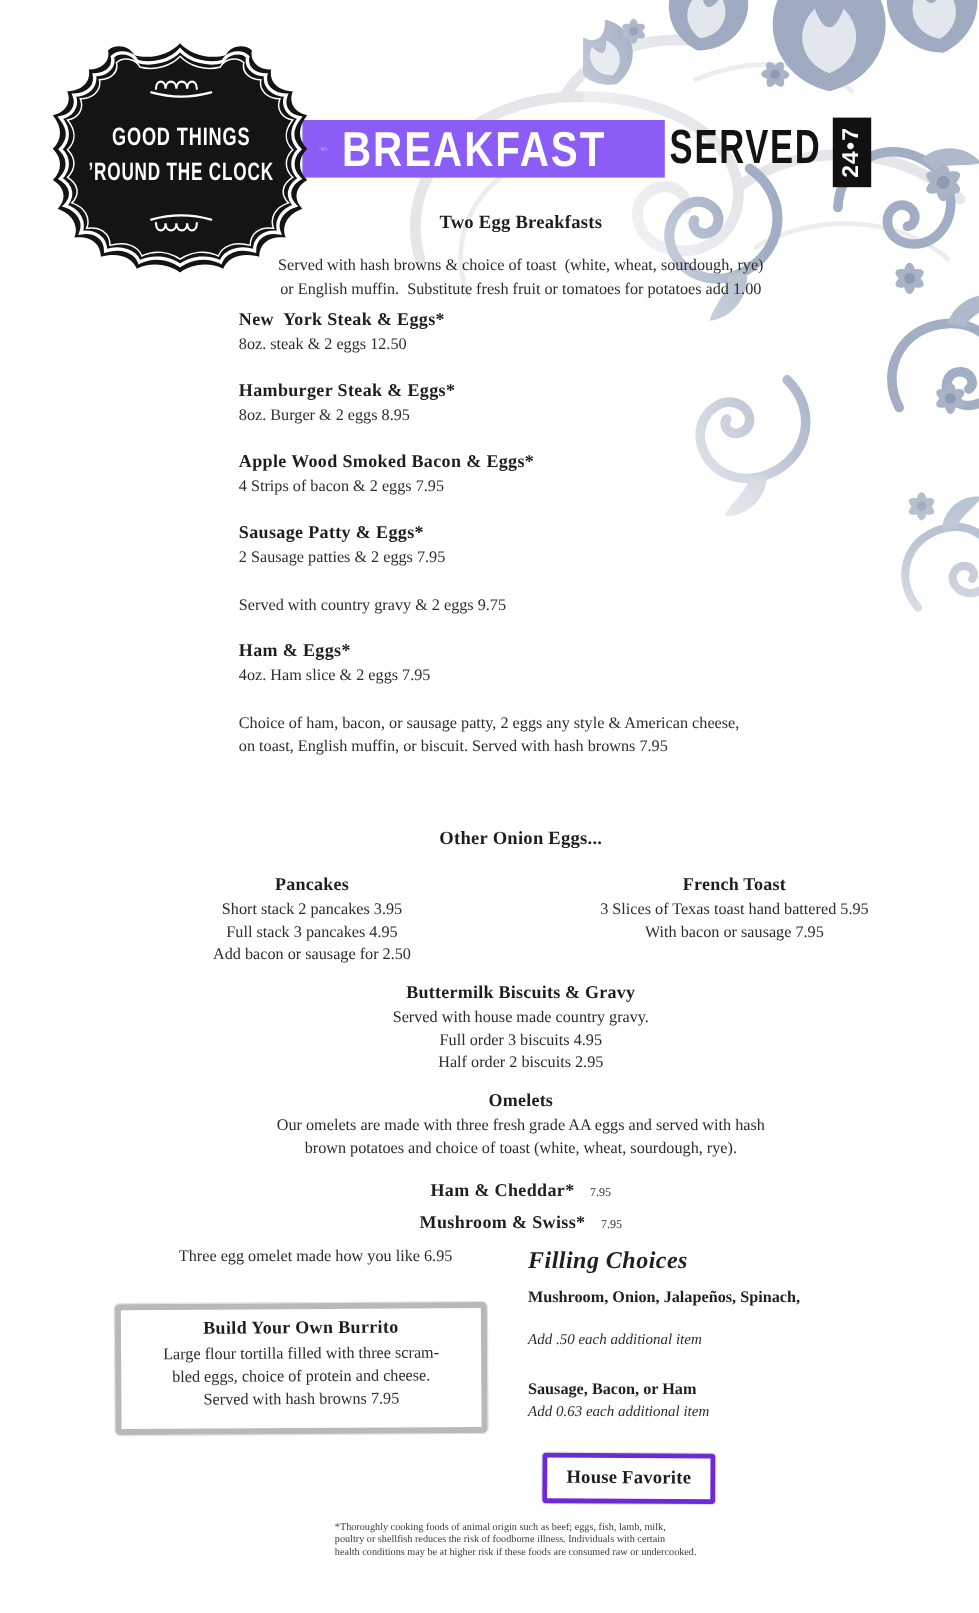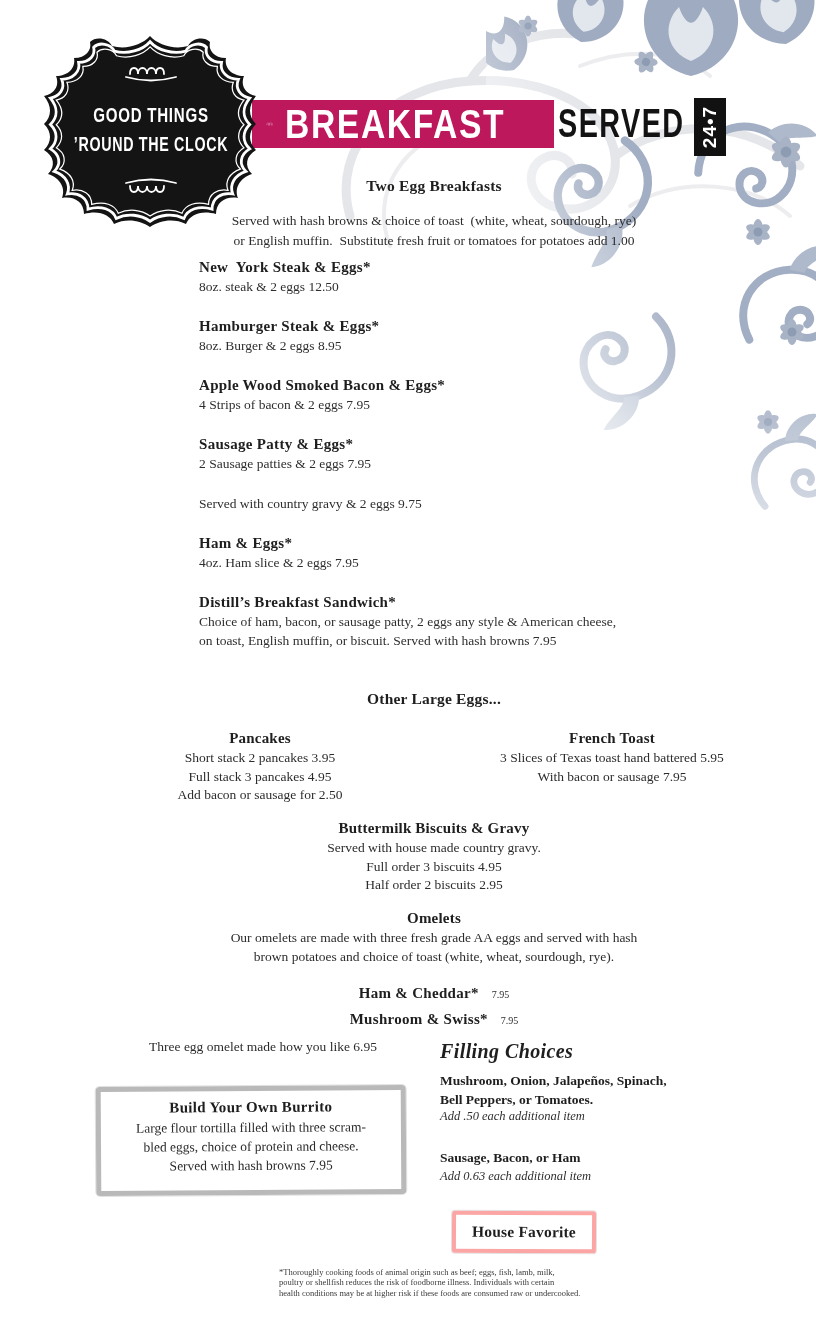--- a/index.html
+++ b/index.html
@@ -11,21 +11,21 @@
   .pre{white-space:pre-wrap;}
   
   .damask{position:absolute;top:0;right:0;z-index:0;}
   .flourish-bg{position:absolute;left:330px;top:6px;z-index:0;}
   
   .badge-svg{position:absolute;left:34px;top:30px;z-index:3;}
   .badge-text{position:absolute;left:34px;width:234px;text-align:center;z-index:4;
     color:#ffffff;font-family:"Liberation Sans",sans-serif;font-weight:bold;}
   .badge-l1{top:103px;font-size:21px;letter-spacing:1px;transform:scaleX(.72);transform-origin:center;}
   .badge-l2{top:132px;font-size:21px;letter-spacing:1px;transform:scaleX(.68);transform-origin:center;}
-  .banner-bar{position:absolute;left:252px;top:100px;width:302px;height:48px;background:#be185d;z-index:2;
+  .banner-bar{position:absolute;left:252px;top:100px;width:302px;height:48px;background:#8b5cf6;z-index:2;
     display:flex;align-items:center;}
   .banner-flourish{margin-left:14px;}
   .breakfast-word{color:#ffffff;font-family:"Liberation Sans",sans-serif;font-weight:bold;
     font-size:41px;letter-spacing:2px;transform:scaleX(.82);transform-origin:left center;margin-left:12px;white-space:nowrap;}
   .served-word{position:absolute;left:558px;top:100px;height:48px;line-height:47px;z-index:2;
     color:#131313;font-family:"Liberation Sans",sans-serif;font-weight:bold;font-size:40px;letter-spacing:2px;
     transform:scaleX(.72);transform-origin:left center;white-space:nowrap;}
   .hours-box{position:absolute;left:694px;top:98px;width:32px;height:58px;background:#111111;z-index:2;
     display:flex;align-items:center;justify-content:center;}
   .hours-box span{display:block;transform:rotate(-90deg);white-space:nowrap;color:#ffffff;
@@ -54,21 +54,21 @@
   .burrito-line{font-size:13.5px;line-height:19px;color:#2c2c2c;}
   
   .fill{left:440px;width:310px;z-index:1;text-align:left;}
   .fill-title{top:1040px;font-style:italic;font-weight:bold;font-size:20px;color:#1f1f1f;letter-spacing:.4px;}
   .fill-veg{top:1071px;font-weight:bold;font-size:13.5px;line-height:19px;color:#1e1e1e;}
   .fill-note{font-style:italic;font-size:12.5px;color:#2e2e2e;}
   .fill-note1{top:1109px;}
   .fill-meat{top:1150px;font-weight:bold;font-size:13.5px;color:#1e1e1e;}
   .fill-note2{top:1169px;}
   
-  .house-box{left:452px;top:1211px;width:136px;height:34px;z-index:1;border:4px solid #fca5a5;border-radius:3px;
+  .house-box{left:452px;top:1211px;width:136px;height:34px;z-index:1;border:4px solid #6d28d9;border-radius:3px;
     transform:rotate(.3deg);display:flex;align-items:center;justify-content:center;box-shadow:0 0 0 1px #e3e3e3;}
   .house-box span{font-weight:bold;font-size:15.5px;color:#1e1e1e;letter-spacing:.2px;}
   
   .footer{left:279px;top:1267px;width:310px;z-index:1;font-size:8.5px;line-height:10.4px;color:#3a3a3a;}
 </style>
 </head>
 <body>
 
 <div class="page">
 
@@ -187,28 +187,27 @@
       <div class="item-desc">2 Sausage patties &amp; 2 eggs 7.95</div>
     </div>
     <div class="item">
       <div class="item-desc">Served with country gravy &amp; 2 eggs 9.75</div>
     </div>
     <div class="item">
       <div class="item-name pre">Ham &amp; Eggs*</div>
       <div class="item-desc">4oz. Ham slice &amp; 2 eggs 7.95</div>
     </div>
     <div class="item">
-      <div class="item-name pre">Distill’s Breakfast Sandwich*</div>
       <div class="item-desc">Choice of ham, bacon, or sausage patty, 2 eggs any style &amp; American cheese,
 on toast, English muffin, or biscuit. Served with hash browns 7.95</div>
     </div>
   </div>
 
   <div class="abs col-main center" style="top:690px">
-    <span class="sec-title">Other Large Eggs...</span>
+    <span class="sec-title">Other Onion Eggs...</span>
   </div>
 
   <div class="abs subcol" style="left:110px;top:727px;width:300px">
     <div class="sub-title">Pancakes</div>
     <div class="sub-line">Short stack 2 pancakes 3.95</div>
     <div class="sub-line">Full stack 3 pancakes 4.95</div>
     <div class="sub-line">Add bacon or sausage for 2.50</div>
   </div>
 
   <div class="abs subcol" style="left:462px;top:727px;width:300px">
@@ -246,21 +245,20 @@
   <div class="abs burrito-box">
     <div class="burrito-title">Build Your Own Burrito</div>
     <div class="burrito-line">Large flour tortilla filled with three scram-</div>
     <div class="burrito-line">bled eggs, choice of protein and cheese.</div>
     <div class="burrito-line">Served with hash browns 7.95</div>
   </div>
 
   <div class="abs fill fill-title">Filling Choices</div>
   <div class="abs fill fill-veg">
     <div>Mushroom, Onion, Jalapeños, Spinach,</div>
-    <div>Bell Peppers, or Tomatoes.</div>
   </div>
   <div class="abs fill fill-note fill-note1">Add .50 each additional item</div>
   <div class="abs fill fill-meat">Sausage, Bacon, or Ham</div>
   <div class="abs fill fill-note fill-note2">Add 0.63 each additional item</div>
 
   <div class="abs house-box">
     <span>House Favorite</span>
   </div>
 
   <div class="abs footer">

